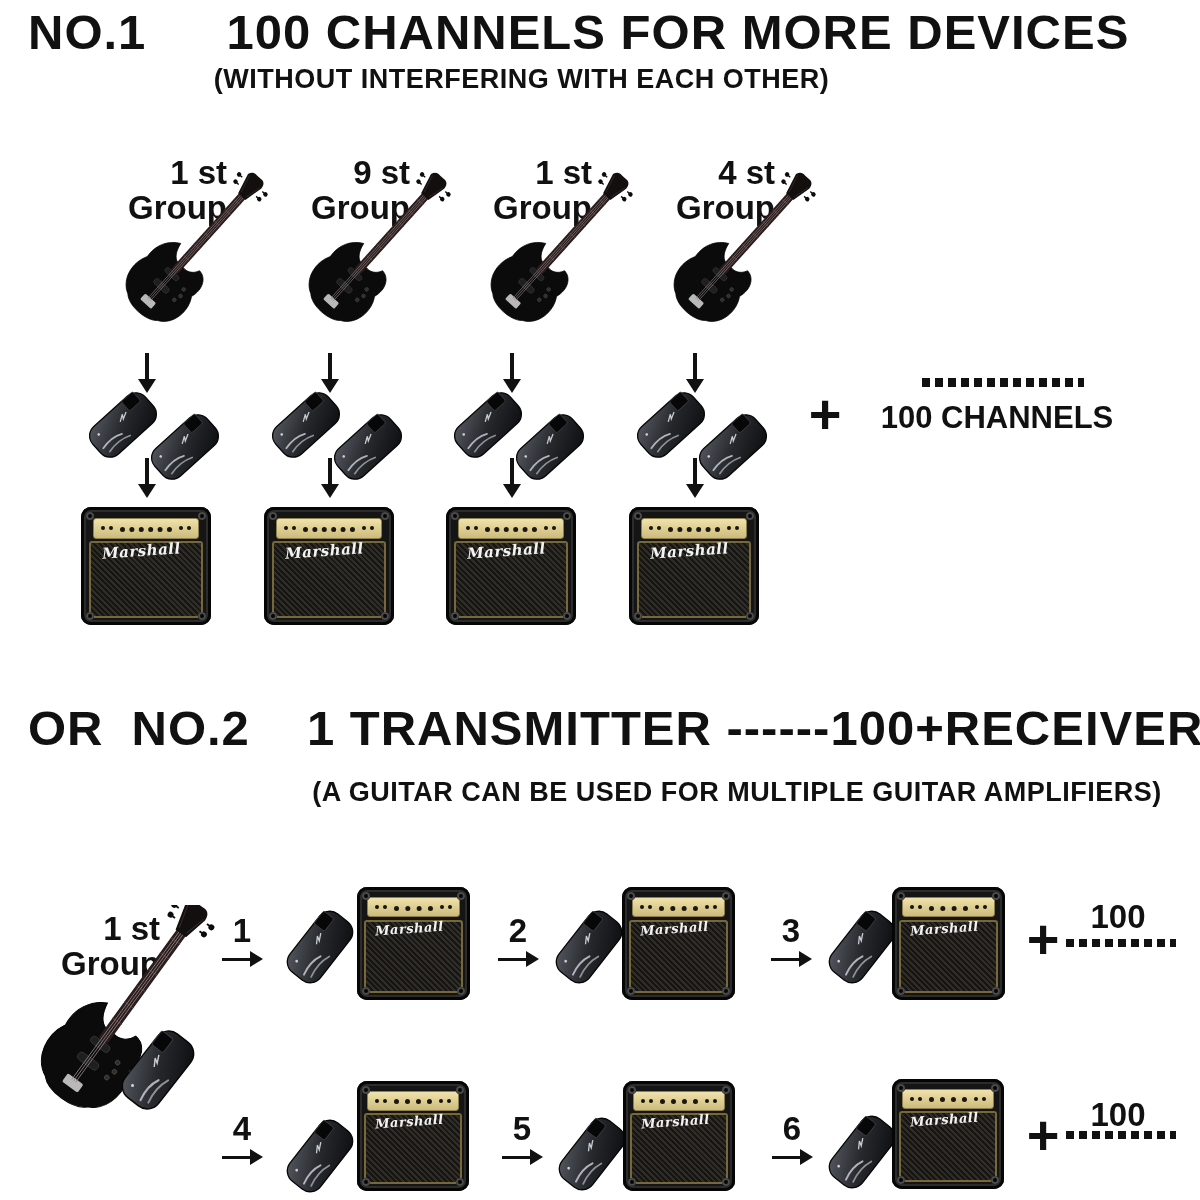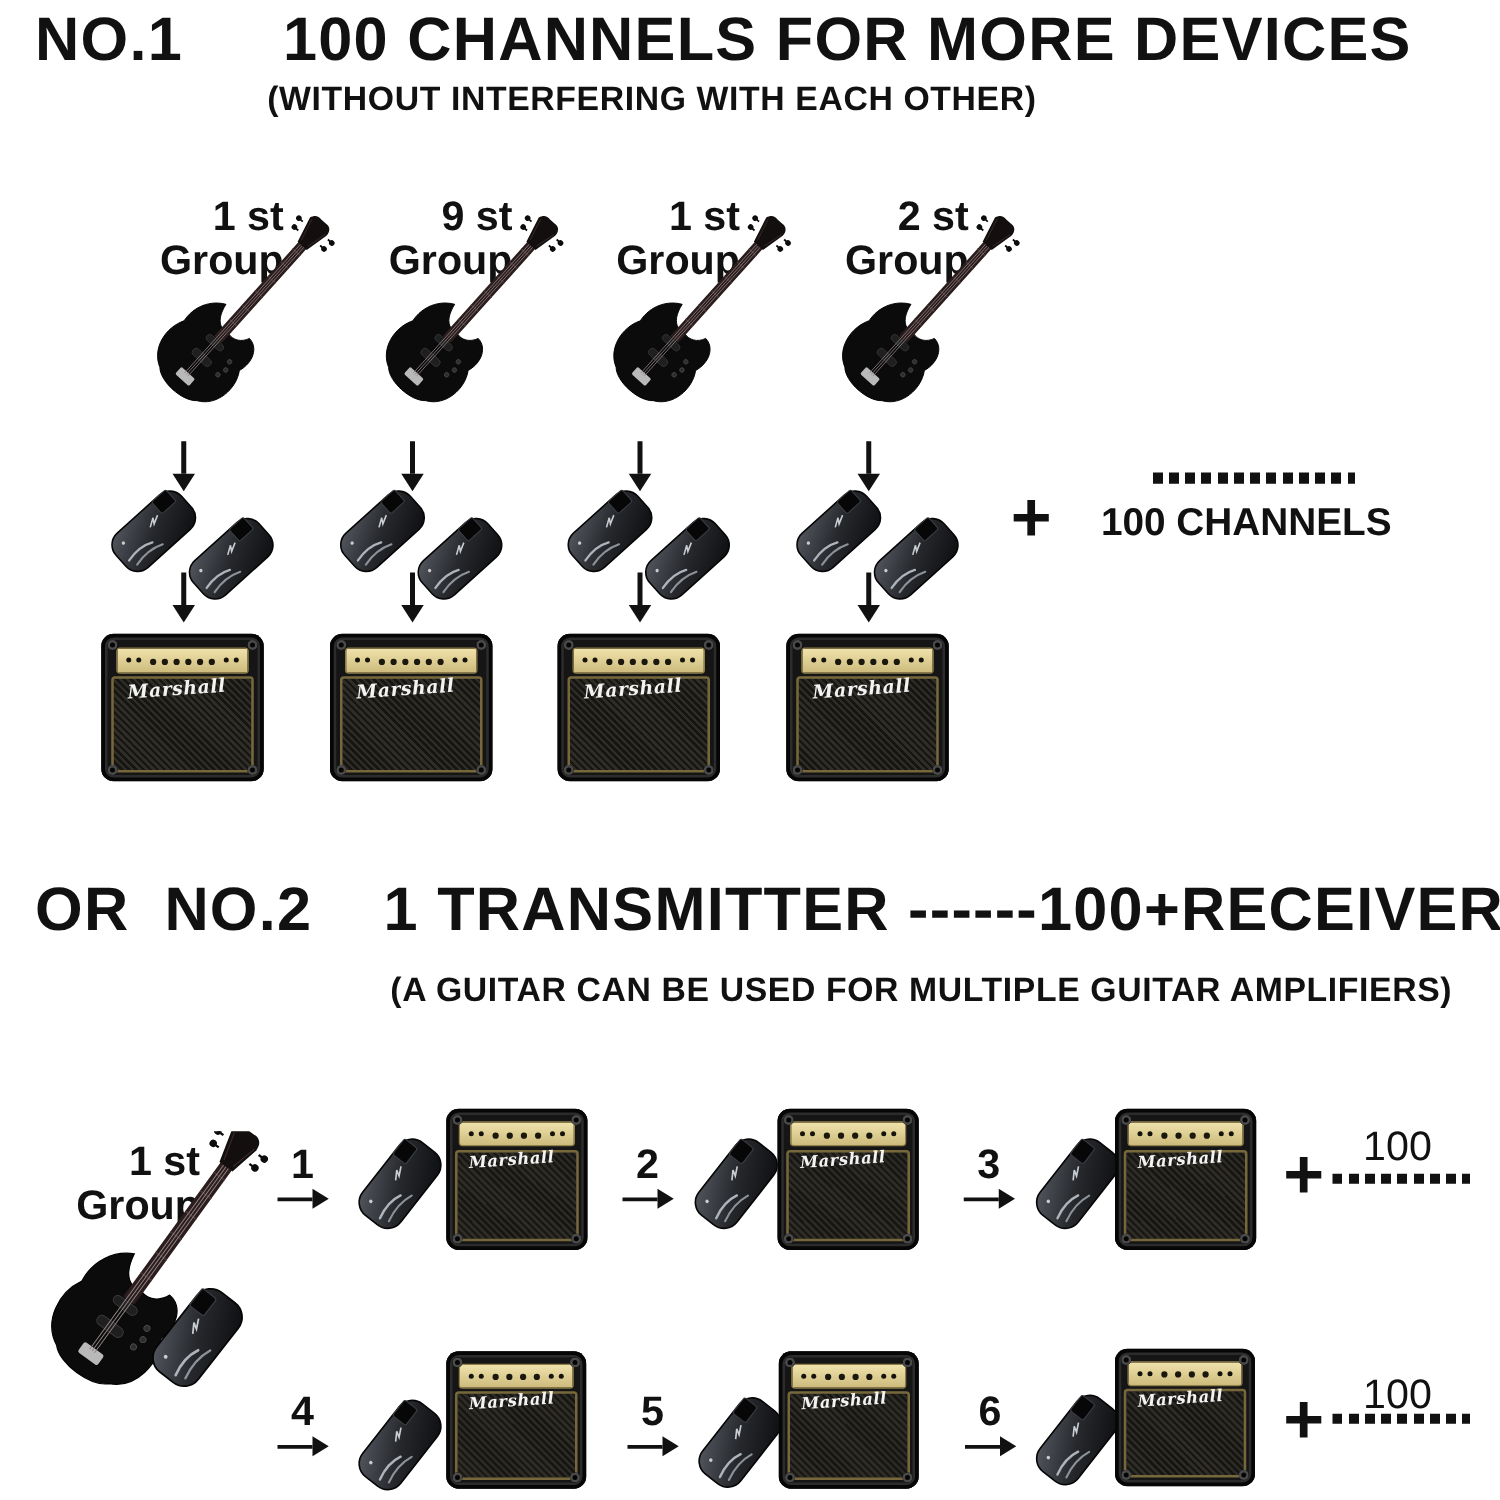--- a/index.html
+++ b/index.html
@@ -21,21 +21,21 @@
   .arrow-down .head{width:0;height:0;border-left:9px solid transparent;border-right:9px solid transparent;border-top:14px solid #111;}
   .num-arrow{position:absolute;width:56px;text-align:center;}
   .num-arrow .num{display:block;font-size:33px;font-weight:800;line-height:.95;}
   .arrow-right{margin-top:5px;display:flex;align-items:center;justify-content:center;}
   .arrow-right .shaft{width:28px;height:3.5px;background:#111;}
   .arrow-right .head{width:0;height:0;border-top:8px solid transparent;border-bottom:8px solid transparent;border-left:13px solid #111;}
   
   .plus{position:absolute;font-size:56px;font-weight:900;line-height:1;width:60px;text-align:center;}
   .dashes{position:absolute;background:repeating-linear-gradient(90deg,#111 0 8px,transparent 8px 13px);}
   .note{position:absolute;text-align:center;font-size:31px;font-weight:800;line-height:1.16;}
-  .note-num{position:absolute;width:80px;text-align:center;font-size:33px;font-weight:400;}
+  .note-num{position:absolute;width:80px;text-align:center;font-size:33px;font-weight:700;}
   
   .dev{position:absolute;}
   
   .amp{position:absolute;background:#151515;border-radius:10px;
        box-shadow:inset 0 0 0 3px #060606, inset 0 0 0 5px #2c2c2c;}
   .amp .bolt{position:absolute;width:8px;height:8px;border-radius:50%;background:#050505;box-shadow:inset 0 0 0 2px #4a4a4a;z-index:3;}
   .amp .tl{left:5px;top:5px}.amp .tr{right:5px;top:5px}.amp .bl{left:5px;bottom:5px}.amp .br{right:5px;bottom:5px}
   .amp .panel{position:absolute;left:9%;right:9%;top:9%;height:18%;
        background:linear-gradient(180deg,#efe2ab,#cdbb7c);border:1px solid #8f7f4a;border-radius:3px;
        display:flex;align-items:center;padding:0 5px;box-sizing:border-box;z-index:2;}
@@ -210,21 +210,21 @@
           <span class="pdot"></span>
           <span class="pdot"></span>
         </div>
       <div class="grille"></div>
       <div class="logo">Marshall</div>
     </div>
   </div>
 
   <div class="col" style="left:603px">
     <div class="glabel" style="left:48px;top:0;width:124px">
-      <span>2 st</span><br>
+      <span>4 st</span><br>
       <span>Group</span>
     </div>
     <svg class="guitar" style="left:25px;top:8px" width="190" height="190" viewBox="0 0 190 190">
         <use href="#guitar-shape" transform="translate(84,120) rotate(-48) scale(0.70)"></use>
       </svg>
     <div class="arrow-down" style="left:83px;top:198px">
         <span class="shaft"></span>
         <span class="head"></span>
       </div>
     <svg class="dev" style="left:26px;top:228px" width="84" height="84" viewBox="0 0 100 100">

